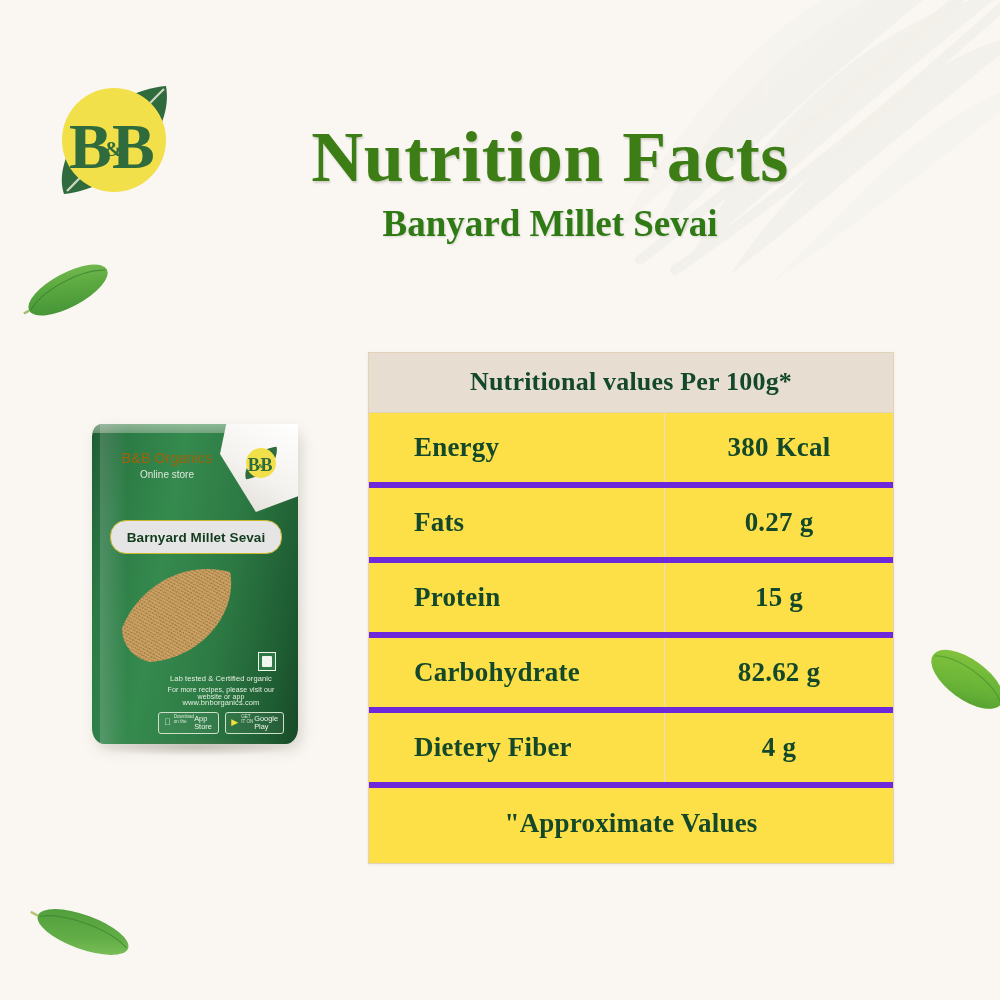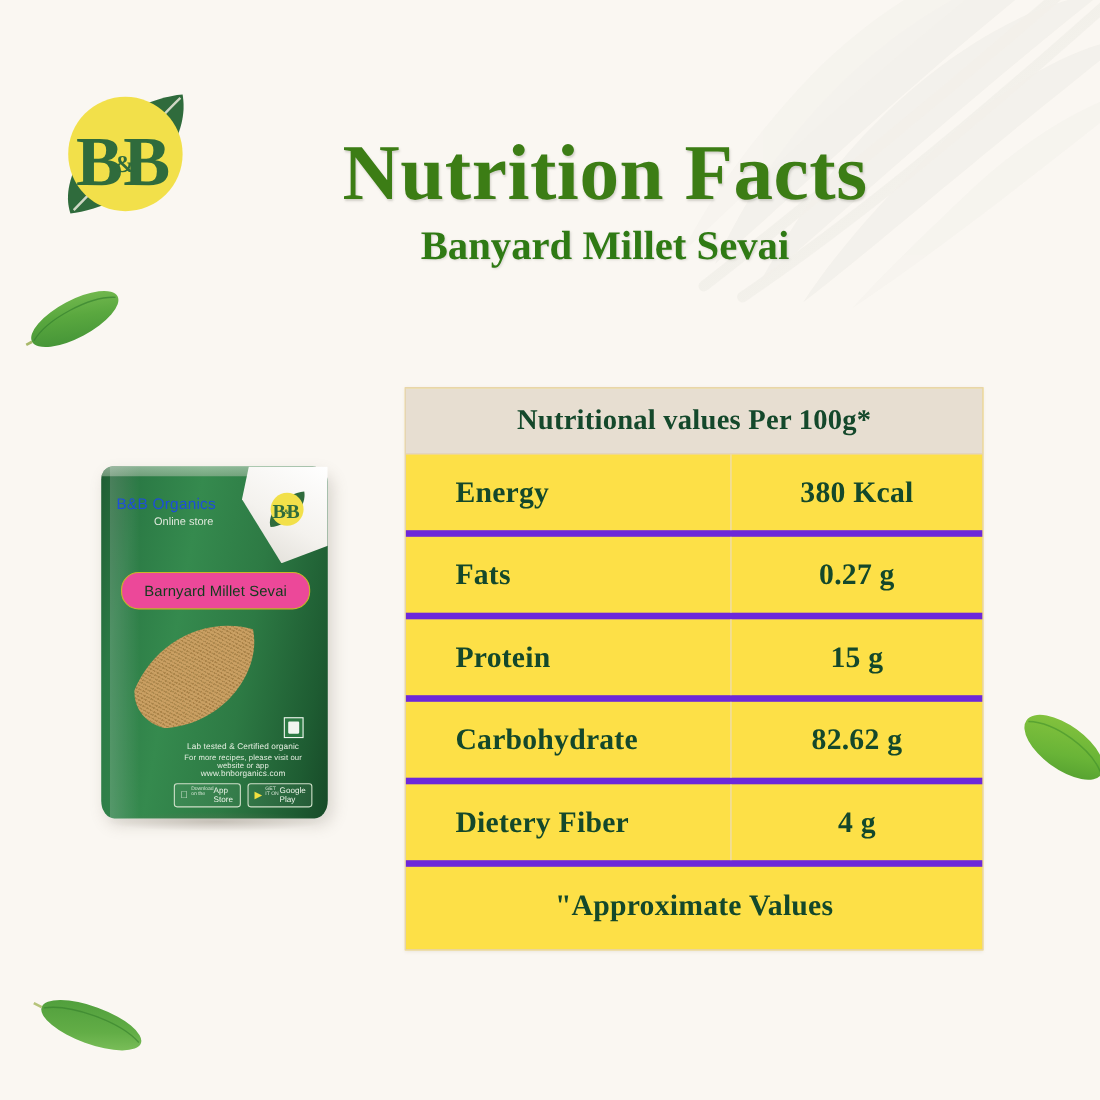--- a/index.html
+++ b/index.html
@@ -172,21 +172,22 @@
     top: 18px;
     width: 42px;
     height: 42px;
   }
   .pack-fold-logo svg { width: 100%; height: 100%; display: block; }
   .pack-brand {
     position: absolute;
     left: 14px;
     top: 26px;
     width: 122px;
-    color: #1d4ed8;
+    text-align: center;
+    color: #a16207;
     font-family: "Liberation Sans", sans-serif;
     font-size: 14px;
     font-weight: 400;
     letter-spacing: .2px;
   }
   .pack-brand-sub {
     position: absolute;
     left: 14px;
     top: 45px;
     width: 122px;
@@ -194,30 +195,30 @@
     color: #dfe8dc;
     font-family: "Liberation Sans", sans-serif;
     font-size: 10px;
   }
   .pack-pill {
     position: absolute;
     left: 18px;
     top: 96px;
     width: 170px;
     height: 32px;
-    background: #ec4899;
+    background: #e5e5e5;
     border: 1.5px solid #c9b528;
     border-radius: 16px;
     display: flex;
     align-items: center;
     justify-content: center;
     color: #123b1d;
     font-family: "Liberation Sans", sans-serif;
     font-size: 13.5px;
-    font-weight: 400;
+    font-weight: 700;
     letter-spacing: .1px;
   }
   .pack-window {
     position: absolute;
     left: 20px;
     top: 142px;
     width: 126px;
     height: 96px;
     background:
       repeating-linear-gradient(28deg, rgba(200,160,102,.95) 0 1.5px, rgba(173,130,72,.55) 1.5px 3px),

